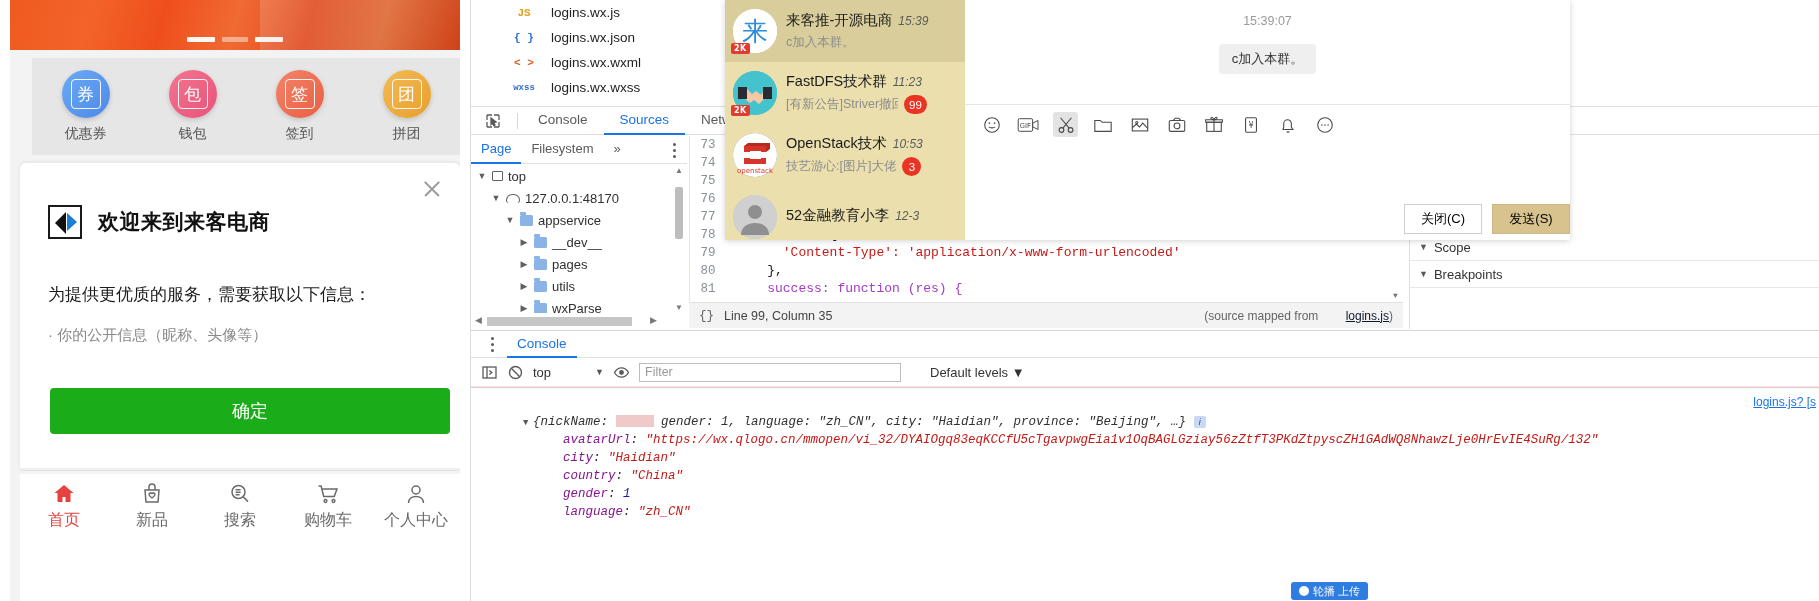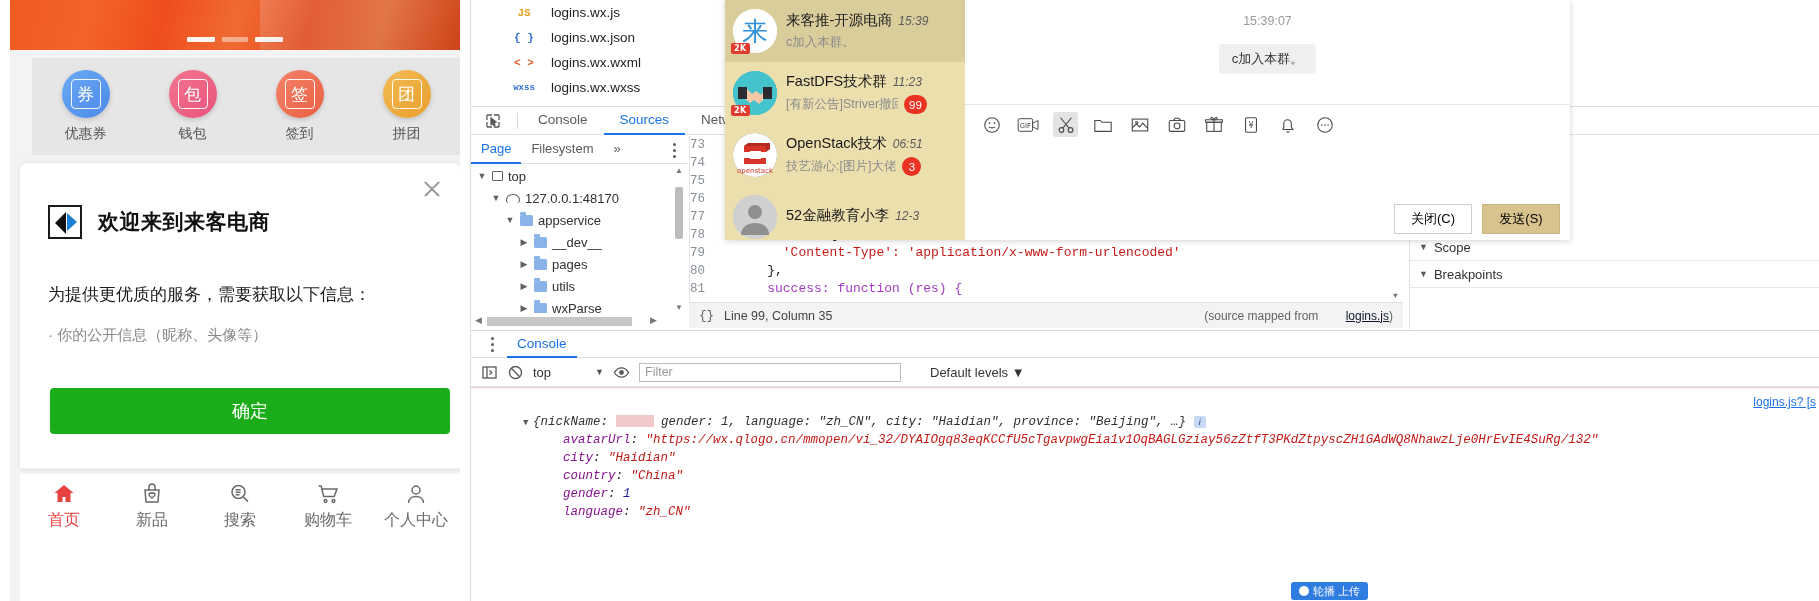--- a/index.html
+++ b/index.html
@@ -101,21 +101,21 @@
   .tree-hscroll{ position:absolute; left:0; top:314px; width:216px; height:14px; background:#fff;}
   .tree-hscroll .thumb{ position:absolute; left:16px; top:3px; width:145px; height:9px; background:#c6c6c6;}
   .tree-hscroll .lt{ position:absolute; left:4px; top:1px; font-size:9px; color:#777;}
   .tree-hscroll .rt{ position:absolute; right:30px; top:1px; font-size:9px; color:#777;}
 
   
   .src{ position:absolute; left:218px; top:136px; width:714px; height:165px;
         background:#fff; border-left:1px solid #e4e4e4; overflow:hidden;
         font-family:"Liberation Mono","DejaVu Sans Mono",monospace; font-size:13px;}
   .gut{ position:absolute; left:0; top:0; width:44px; height:165px; background:#fff; }
-  .gutn{ height:18px; line-height:18px; text-align:left; padding-right:8px; color:#8a9099; font-size:12.5px;}
+  .gutn{ height:18px; line-height:18px; text-align:center; padding-right:8px; color:#8a9099; font-size:12.5px;}
   .code{ position:absolute; left:46px; top:0; right:0; }
   .cl{ height:18px; line-height:18px; white-space:pre; color:#202124;}
   .src-vscroll{ position:absolute; right:0; top:0; width:13px; height:165px;}
   .src-vscroll .up,.src-vscroll .dn{position:absolute;left:3px;font-size:8px;color:#777;}
   .src-vscroll .up{top:1px;} .src-vscroll .dn{bottom:1px;}
   .srcbar{ position:absolute; left:218px; top:302px; width:714px; height:26px;
      background:#f3f3f3; border-top:1px solid #e0e0e0; display:flex; align-items:center;
      padding:0 10px; font-size:12.5px; color:#444;}
   .srcbar .fmt{ font-family:"Liberation Mono",monospace; color:#5f6368; margin-right:10px;}
   .srcbar .right{ margin-left:auto; color:#666; font-size:12px;}
@@ -185,21 +185,21 @@
      color:#fff; font-size:11.5px; display:flex; align-items:center; justify-content:center; padding:0 5px;}
   .qq-right{ position:absolute; left:240px; top:0; width:605px; height:240px; background:#fff;}
   .msg-time{ text-align:center; margin-top:14px; font-size:12.5px; color:#9a9a9a;}
   .bubble-row{ display:flex; justify-content:center; margin-top:16px;}
   .bubble{ background:#efefef; border-radius:4px; padding:6px 13px; font-size:13px; color:#333;}
   .qq-toolbar{ position:absolute; left:0; top:104px; width:605px; height:40px;
      border-top:1px solid #e6e6e6; display:flex; align-items:center; padding-left:14px; gap:12px;}
   .tbi{ width:25px; height:25px; display:flex; align-items:center; justify-content:center;
      color:#4a4a4a; cursor:pointer; border-radius:3px;}
   .tbi.act{ background:#e3e3e3;}
-  .qq-actions{ position:absolute; right:0; bottom:6px; display:flex; gap:10px; padding-right:10px;}
+  .qq-actions{ position:absolute; right:0; bottom:6px; display:flex; gap:10px; }
   .btn-close{ width:78px; height:30px; border:1px solid #cfcfcf; background:#fff; font-size:13px;
      cursor:pointer; font-family:"Liberation Sans",sans-serif;}
   .btn-send{ width:78px; height:30px; border:1px solid #cbb783; background:#d8c38e; font-size:13px;
      cursor:pointer; font-family:"Liberation Sans",sans-serif;}
 </style>
 </head>
 <body>
 
 <div class="root">
 
@@ -548,21 +548,21 @@
             <path d="M11 13h22v6H11zM11 25h22v6H11z" fill="#d6342a"></path>
             <path d="M11 13l4-3h22l-4 3zM33 13l4-3v6l-4 3z" fill="#b32a21"></path>
             <rect x="17" y="18" width="11" height="8" fill="#fff"></rect>
             <text x="22" y="40" font-size="7" fill="#d6342a" text-anchor="middle" font-family="DejaVu Sans, sans-serif">openstack</text>
             </svg>
           
         </div>
         <div class="qq-txt">
           <div class="qq-l1">
             <span class="qq-name">OpenStack技术</span>
-            <span class="qq-time">06:51</span>
+            <span class="qq-time">10:53</span>
           </div>
           <div class="qq-l2">
             <span class="qq-msg">技艺游心:[图片]大佬</span>
             <span class="qq-badge">3</span>
           </div>
         </div>
       </div>
 
       <div class="qq-item">
         <div class="avatar" style="background:#c9c9c9">

